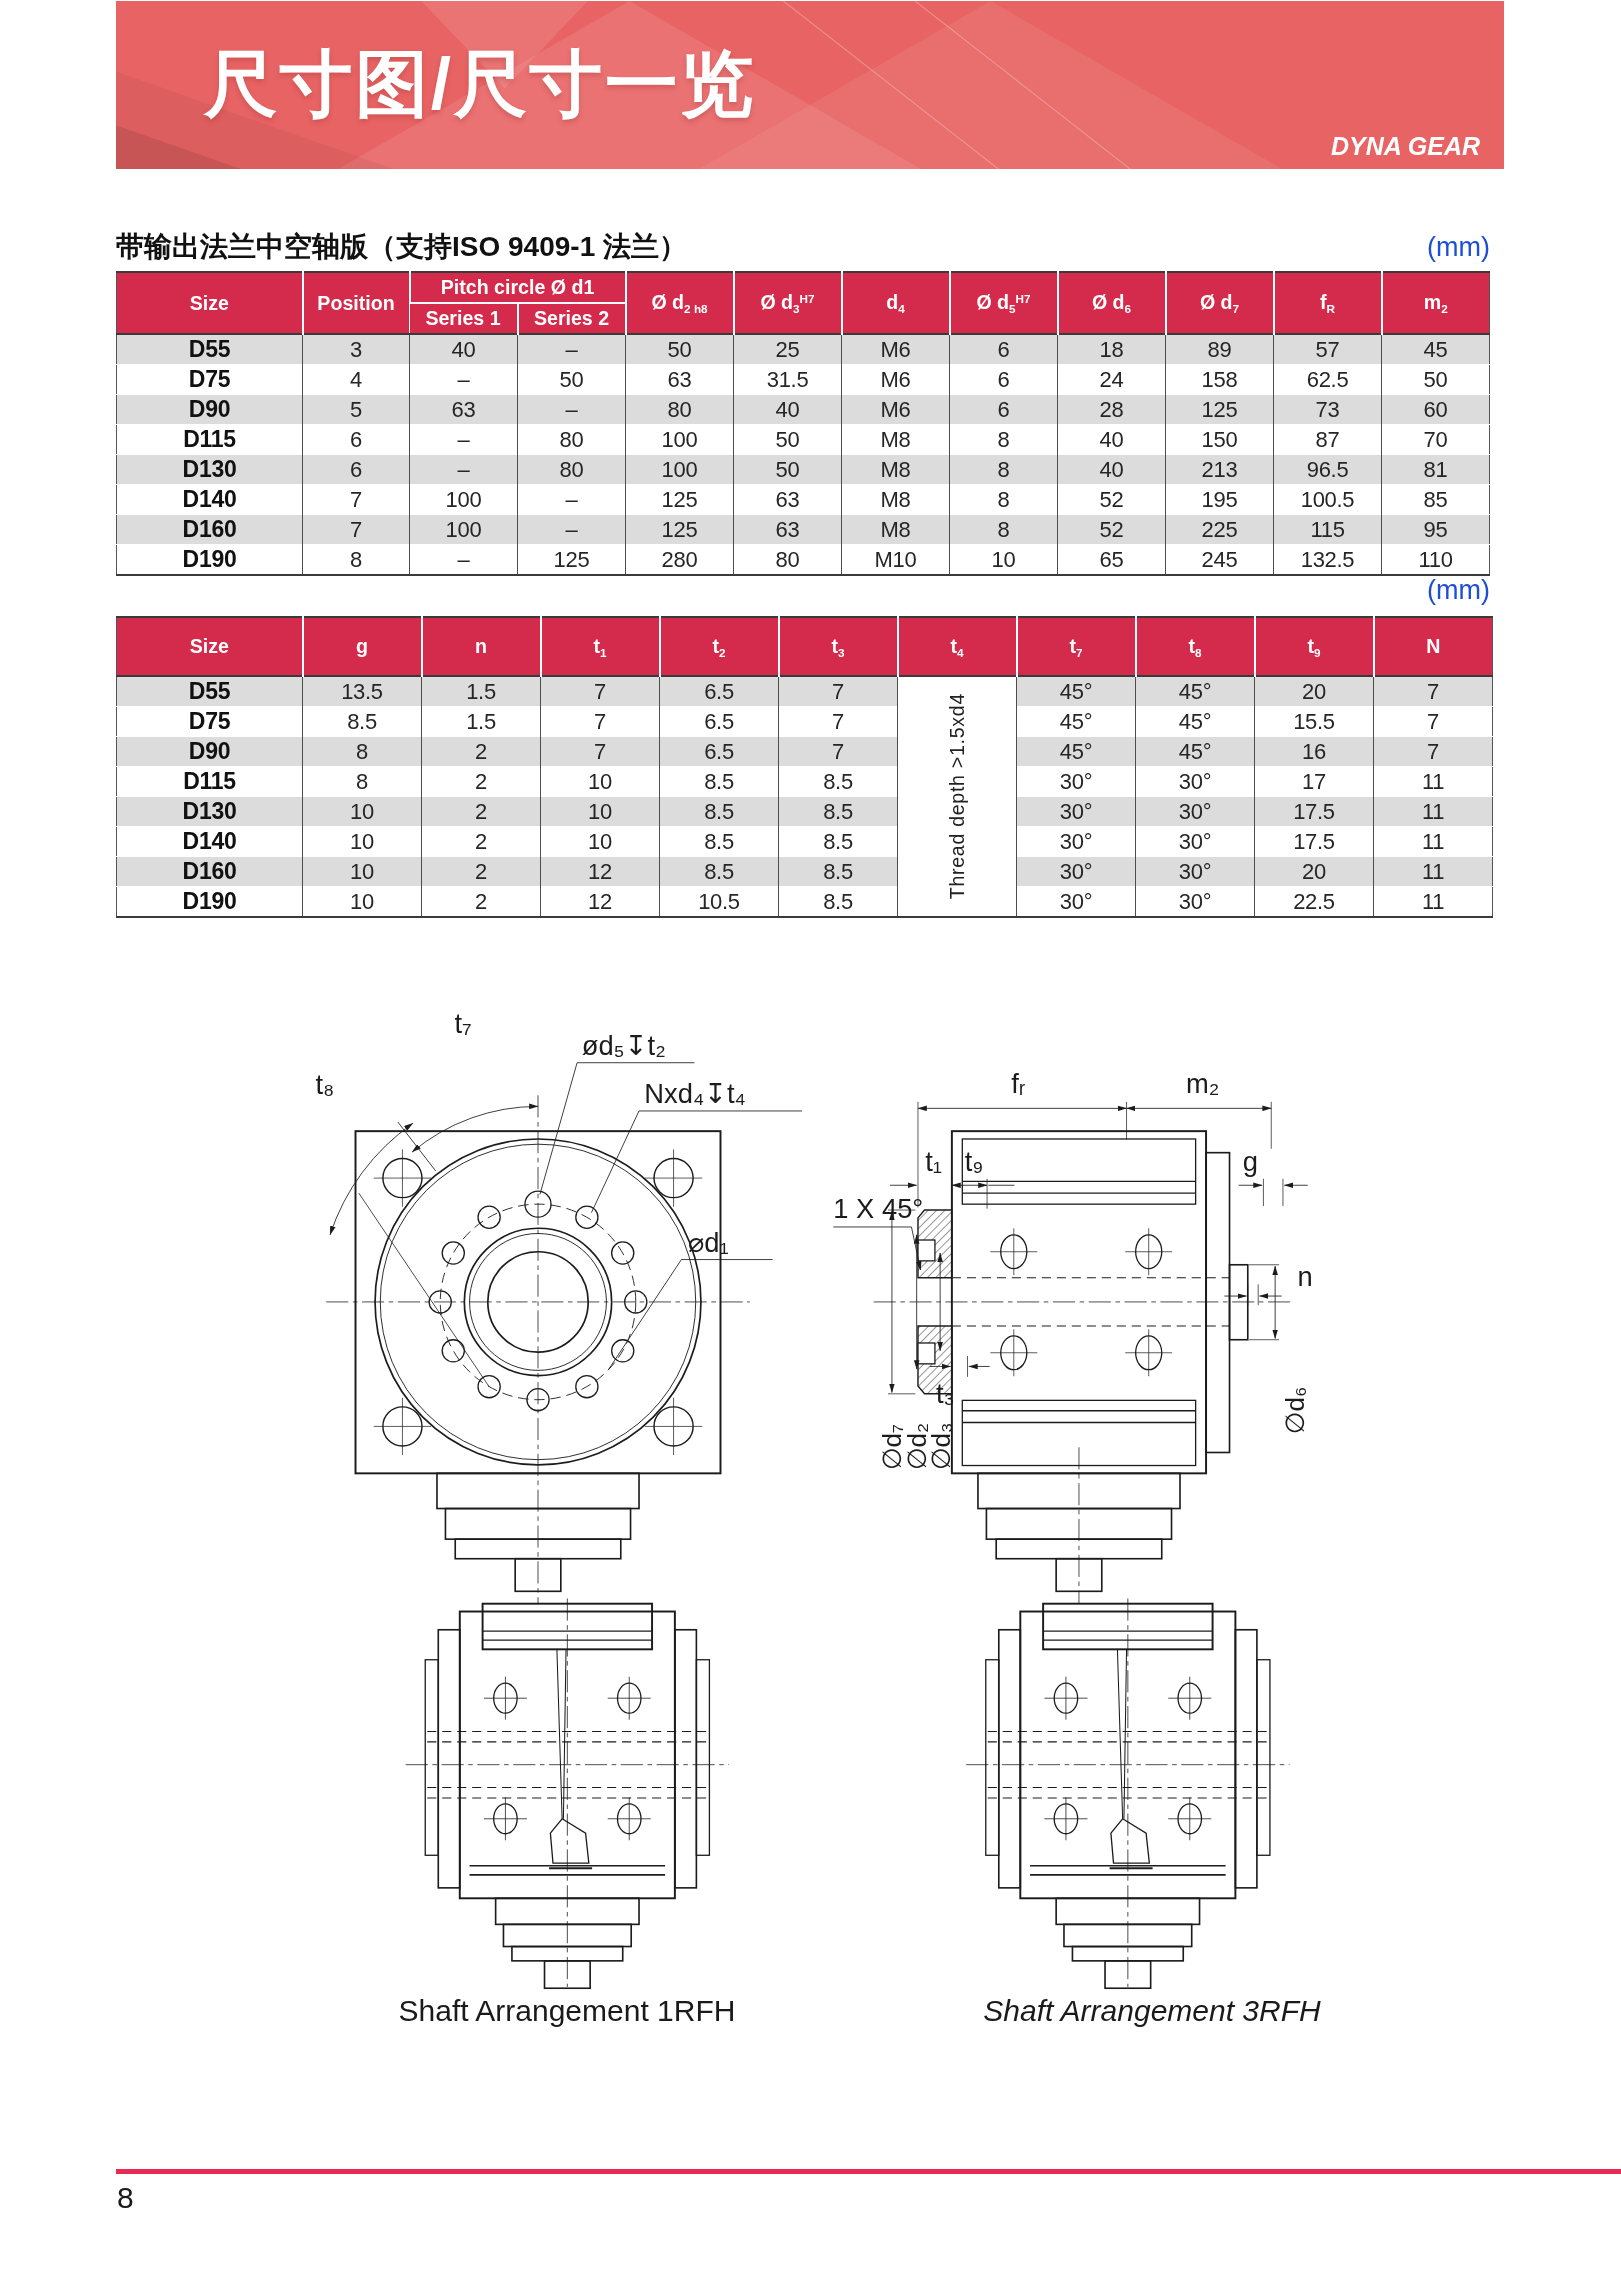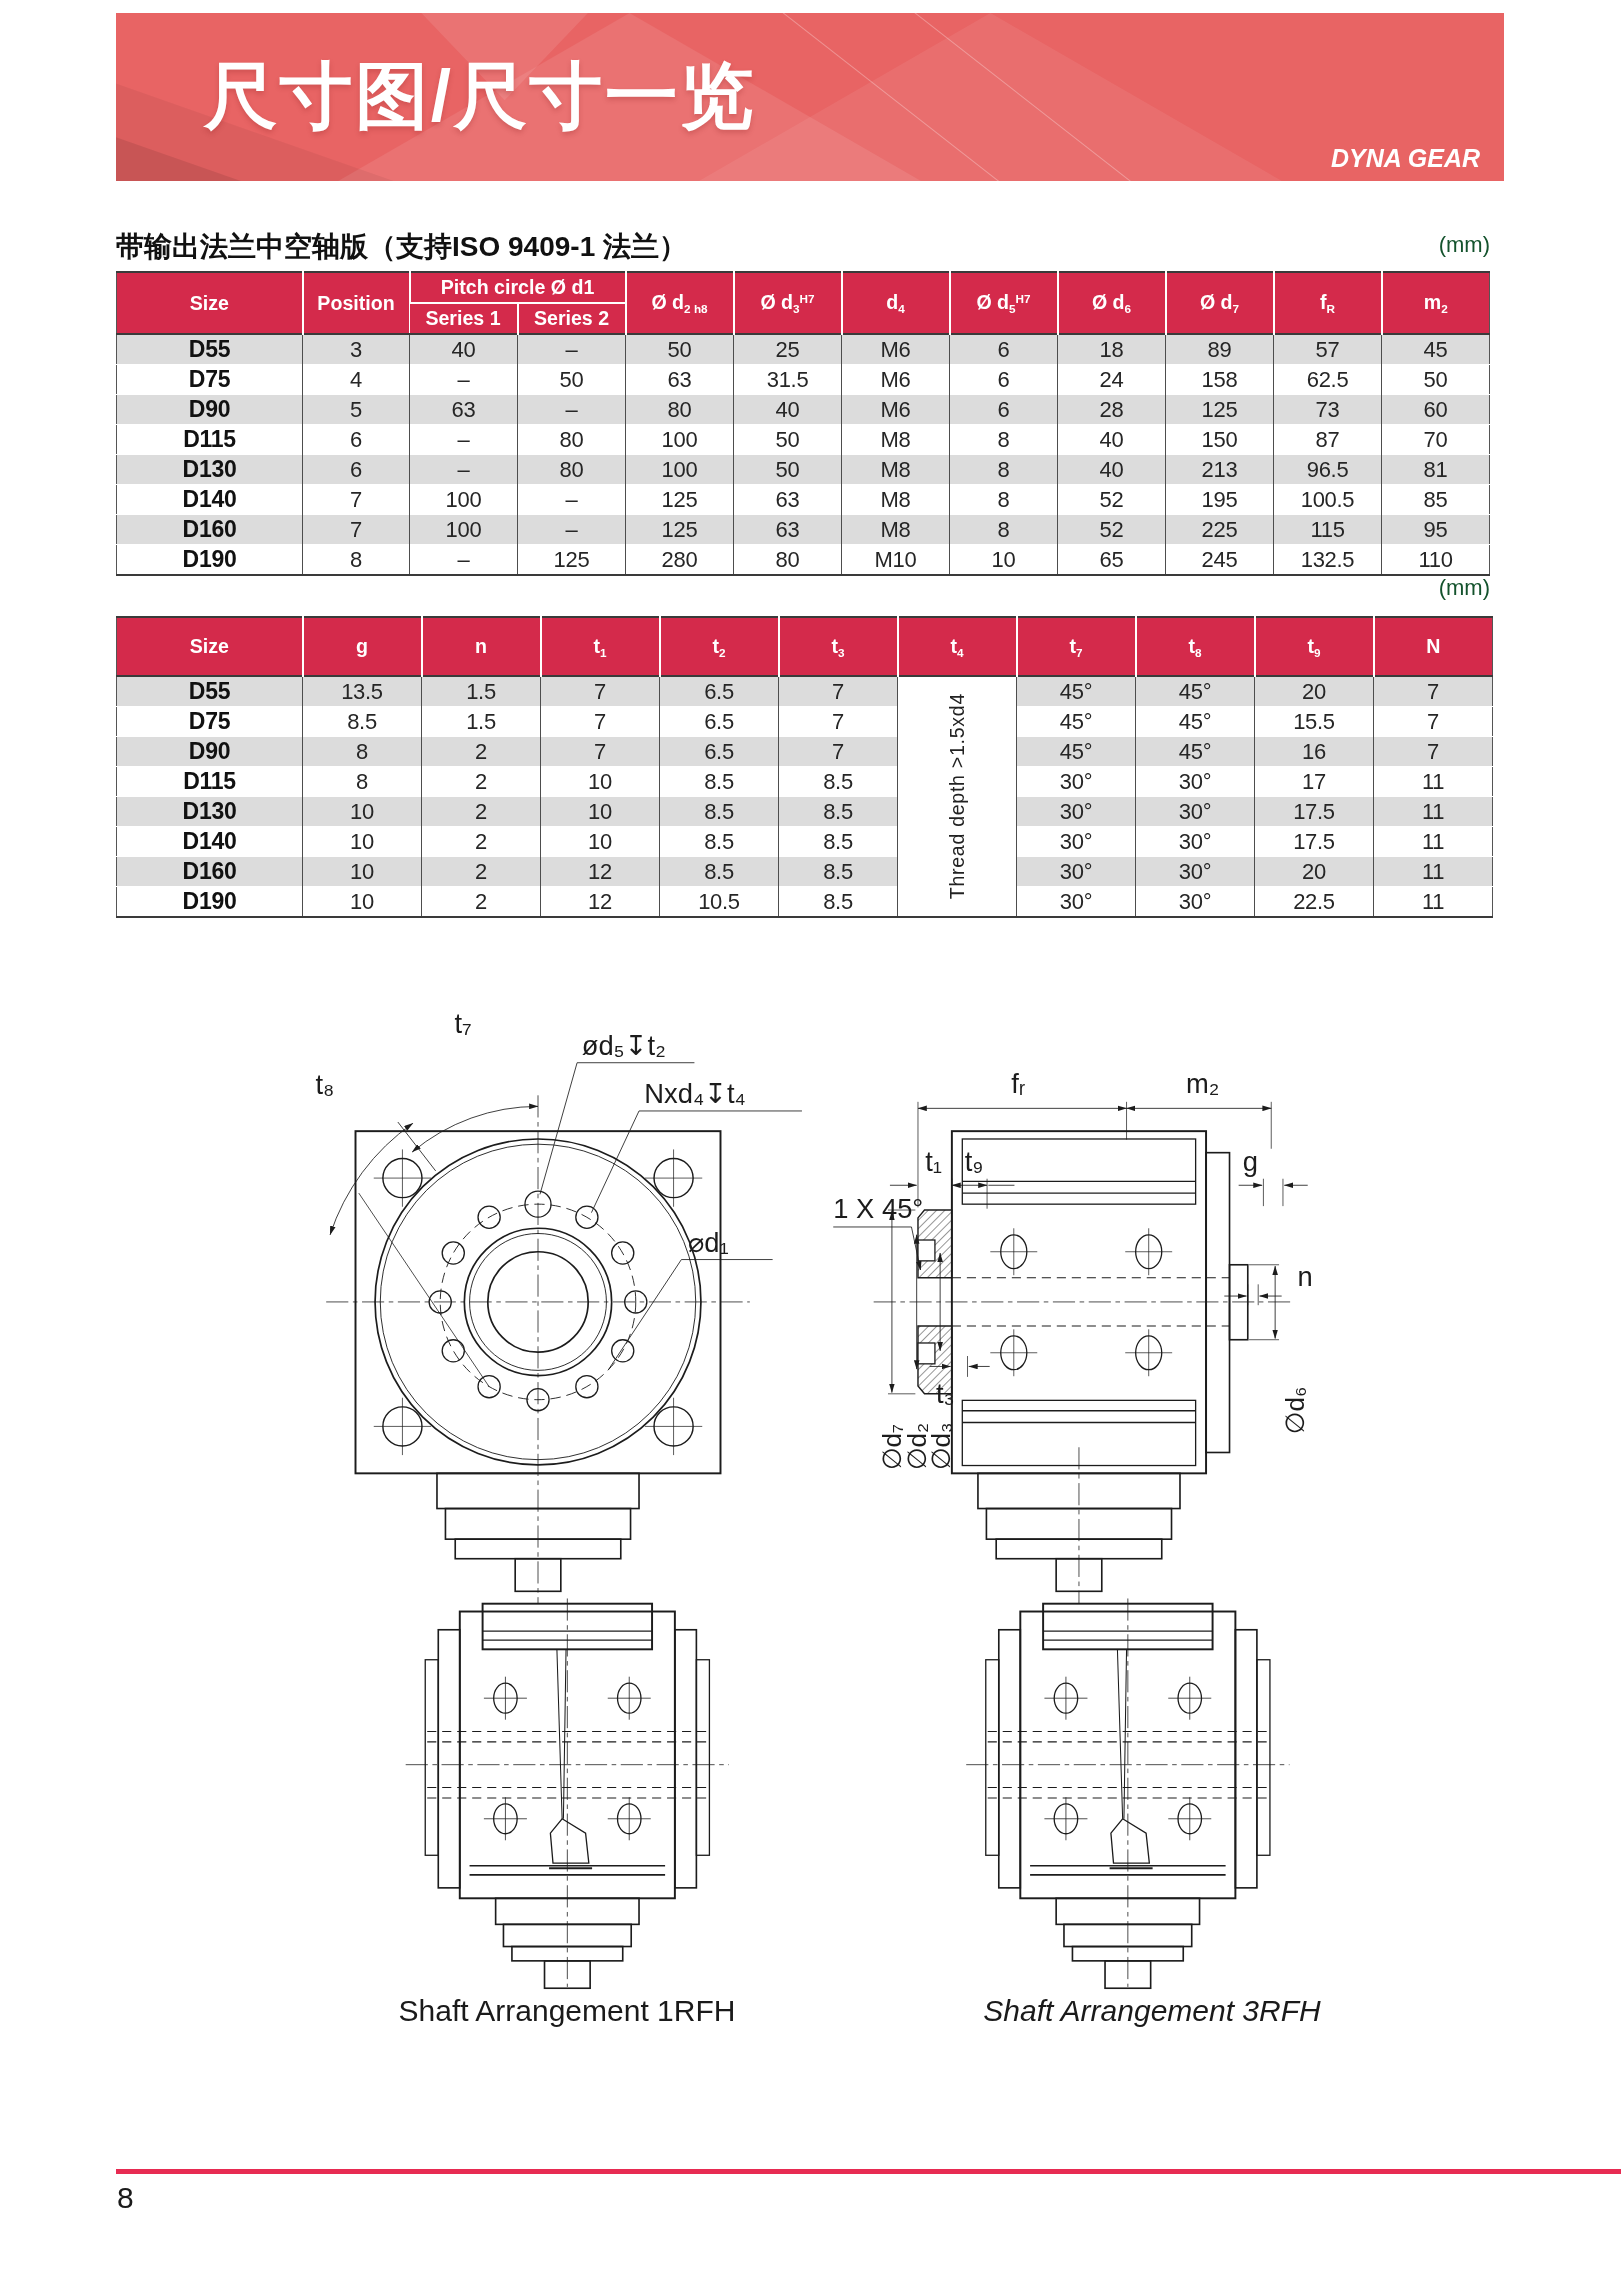--- a/index.html
+++ b/index.html
@@ -1,38 +1,38 @@
 <!DOCTYPE html>
 <html style="font-size:10.4px"><head>
 <meta charset="utf-8">
 <style>
   html,body{margin:0;padding:0;background:#ffffff;}
   .page{position:relative;width:1622px;height:2284px;background:#ffffff;overflow:hidden;
         font-family:"Liberation Sans","DejaVu Sans",sans-serif;color:#222;}
 
   
-  .banner{position:absolute;left:116px;top:13px;width:1388px;height:168px;background:#e86464;overflow:hidden;}
+  .banner{position:absolute;left:116px;top:1px;width:1388px;height:168px;background:#e86464;overflow:hidden;}
   .tri{position:absolute;inset:0;}
   .tri1{background:rgba(255,255,255,0.09);clip-path:polygon(16% 100%,37% 0%,58% 100%);}
   .tri2{background:rgba(255,255,255,0.07);clip-path:polygon(42% 100%,63% 0%,84% 100%);}
   .tri3{background:rgba(255,255,255,0.10);clip-path:polygon(22% 0%,34% 0%,28% 52%);}
   .tri4{background:rgba(0,0,0,0.05);clip-path:polygon(0% 42%,0% 100%,20% 100%);}
   .tri5{background:rgba(0,0,0,0.09);clip-path:polygon(0% 74%,0% 100%,9% 100%);}
   .hairline{position:absolute;width:978px;height:1.3px;background:rgba(255,255,255,0.30);transform:rotate(38deg);transform-origin:left top;}
   .hl1{left:750px;top:-39px;}
   .hl2{left:535px;top:-104px;}
   .banner-title{position:absolute;left:88px;top:0;height:168px;display:flex;align-items:center;
         font-size:73px;font-weight:bold;color:#ffffff;letter-spacing:2.6px;
         text-shadow:0 3.3px 5.2px rgba(140,30,30,0.25);}
   .brand{position:absolute;right:24px;bottom:7.8px;font-size:25px;font-weight:bold;font-style:italic;
         color:#ffffff;letter-spacing:0px;}
 
   
   .subtitle{position:absolute;left:116px;top:228px;font-size:28px;font-weight:bold;color:#111;}
-  .unit{position:absolute;right:132px;font-size:22px;color:#14532d;}
+  .unit{position:absolute;right:132px;font-size:27px;color:#1d4ed8;}
   .unit-top{top:232px;}
   .unit-mid{top:575px;}
 
   
   .tblwrap{position:absolute;left:116px;width:1373px;}
   .tw1{top:271px;}
   .tw2{top:616px;}
   table{border-collapse:collapse;table-layout:fixed;width:1373px;}
   th,td{padding:0;margin:0;text-align:center;vertical-align:middle;overflow:hidden;}
   thead th{background:#d42a4b;color:#ffffff;font-size:19.6px;font-weight:bold;border-left:2px solid #ffffff;}

